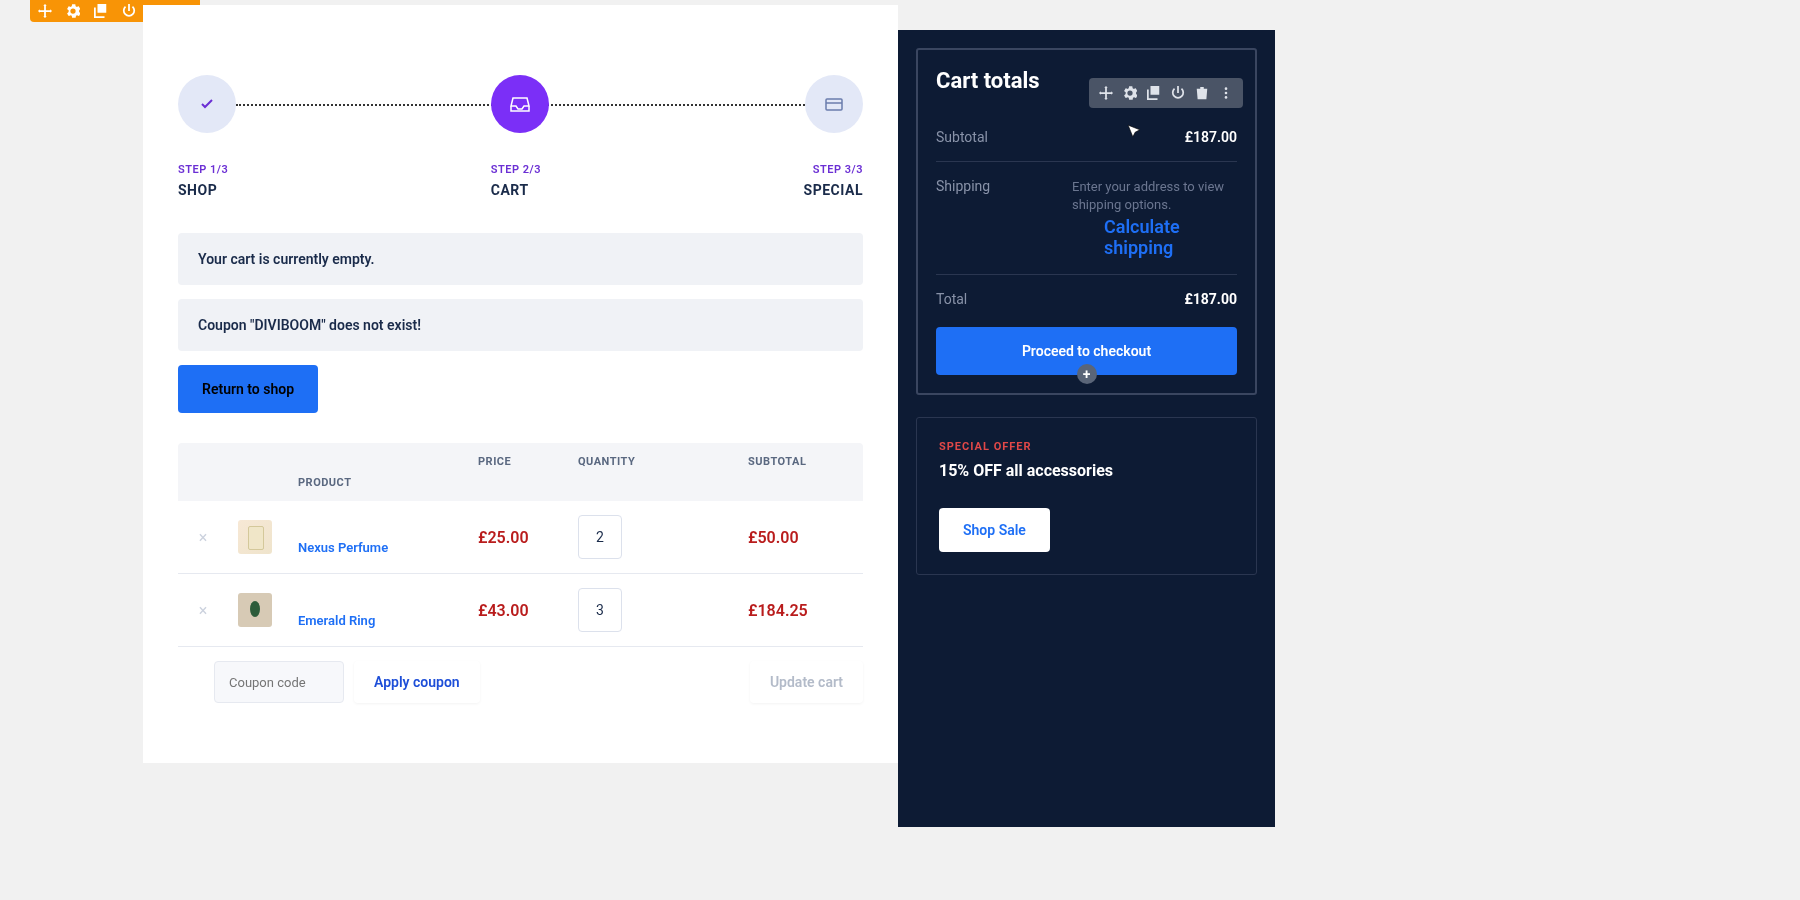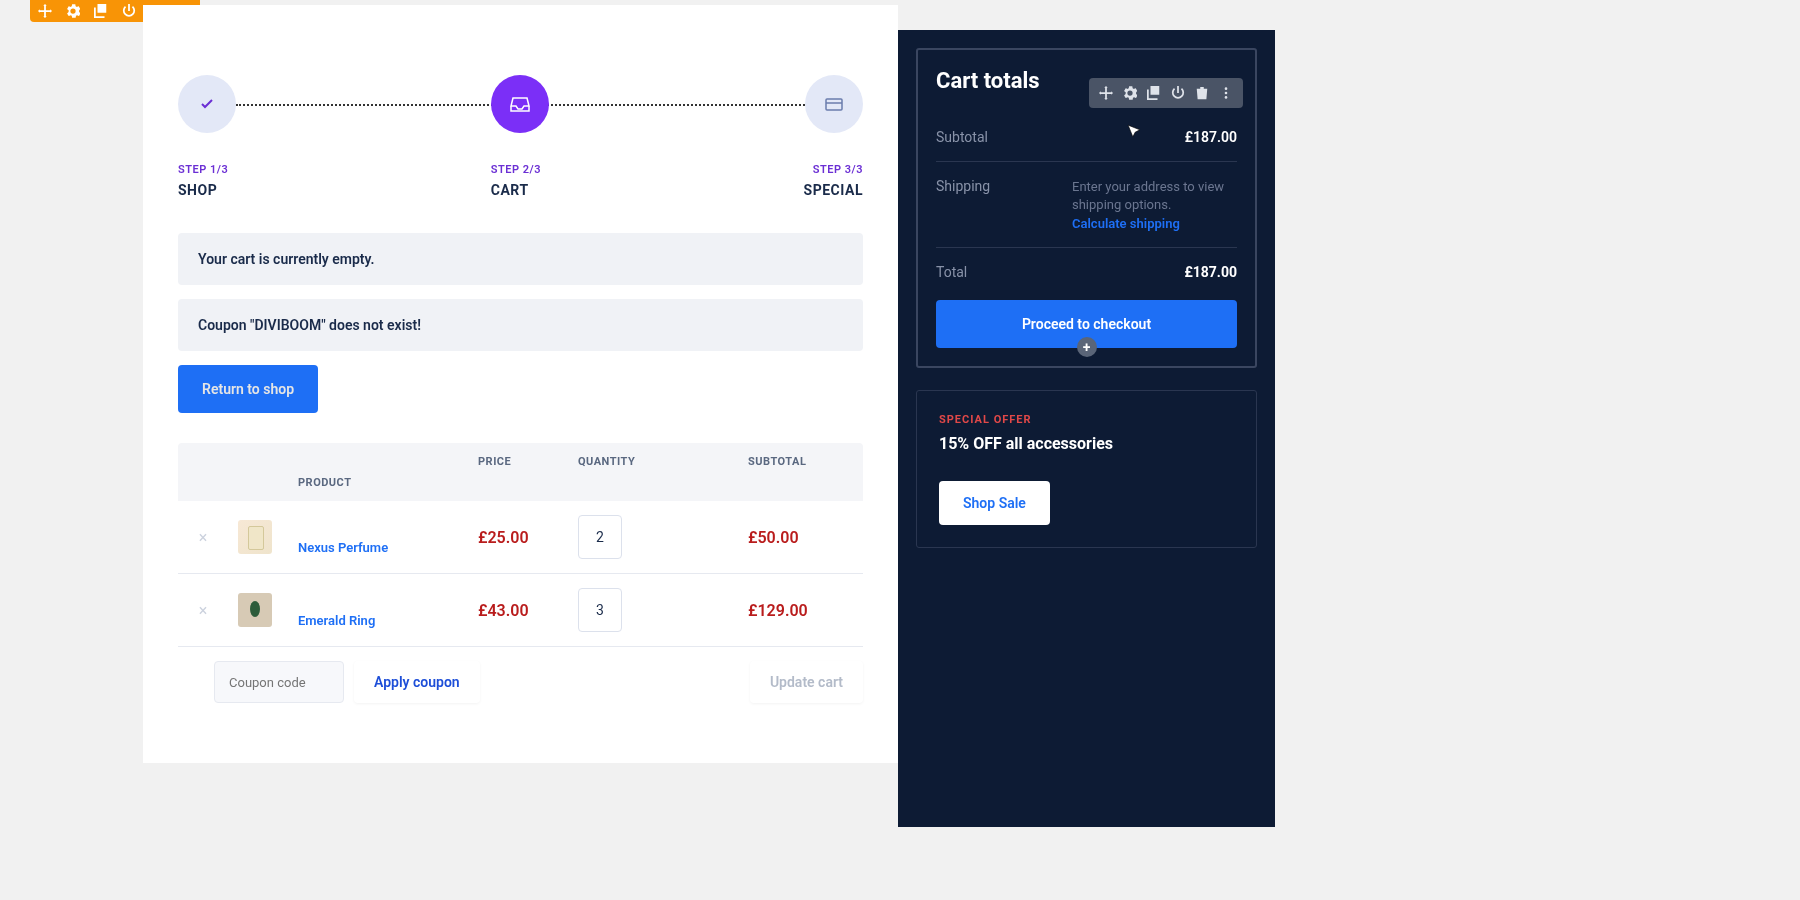--- a/index.html
+++ b/index.html
@@ -46,21 +46,21 @@
       margin-top: 6px; color: #1a2b4a; font-size: 14px; font-weight: 700; letter-spacing: 0.5px;
     }
 
     
     .notice {
       background: #f0f2f6; border-radius: 4px; padding: 18px 20px;
       margin-bottom: 14px; color: #1a2b4a; font-weight: 600; font-size: 14px;
     }
 
     .btn-primary {
-      background: #1e6ff5; color: #e5e5e5; border: none; border-radius: 4px;
+      background: #1e6ff5; color: #000000; border: none; border-radius: 4px;
       padding: 16px 24px; font-weight: 600; font-size: 14px; cursor: pointer;
     }
 
     
     .cart-table { margin-top: 30px; }
     .cart-head {
       display: flex; background: #f4f5f8; padding: 12px 0;
       border-radius: 4px 4px 0 0; font-size: 11px; font-weight: 700; color: #5a6880;
       letter-spacing: 0.5px;
     }
@@ -134,21 +134,21 @@
     .totals-row {
       display: flex; justify-content: space-between; padding: 16px 0;
       border-bottom: 1px solid #2a3650; font-size: 14px;
     }
     .totals-row:last-of-type { border-bottom: none; }
     .totals-label { color: #8892a8; }
     .totals-value { color: #fff; font-weight: 600; text-align: right; }
     .totals-value.big { font-weight: 700; }
     .ship-col { text-align: left; max-width: 165px; }
     .ship-text { color: #6b7690; font-size: 13px; line-height: 1.4; }
-    .ship-link { color: #1e6ff5; font-weight: 600; font-size: 13px; display: block; margin-top: 2px; }
+    .ship-link { color: #1e6ff5; font-weight: 600; font-size: 18px; display: block; margin-top: 2px; margin-left: 32px; }
 
     .btn-checkout {
       width: 100%; background: #1e6ff5; color: #fff; border: none;
       padding: 16px; border-radius: 4px; font-weight: 600; font-size: 14px;
       cursor: pointer; margin-top: 4px; position: relative;
     }
     .add-badge {
       position: absolute; bottom: -9px; left: 50%; transform: translateX(-50%);
       width: 20px; height: 20px; border-radius: 50%; background: #5a6578;
       color: #fff; font-size: 14px; display: flex; align-items: center; justify-content: center;
@@ -265,21 +265,21 @@
     </div>
 
     <div class="cart-row">
       <div class="remove-x">×</div>
       <div class="col-thumb">
           <div class="thumb t2"></div>
         </div>
       <div class="col-product prod-name">Emerald Ring</div>
       <div class="col-price price-cell">£43.00</div>
       <div class="col-qty"><input class="qty-input" value="3" style=""></div>
-      <div class="col-sub sub-cell">£129.00</div>
+      <div class="col-sub sub-cell">£184.25</div>
     </div>
 
     <div class="coupon-row">
       <div class="coupon-left">
         <input class="coupon-input" placeholder="Coupon code" style="">
         <button class="btn-ghost">Apply coupon</button>
       </div>
       <button class="btn-disabled">Update cart</button>
     </div>
   </div>

